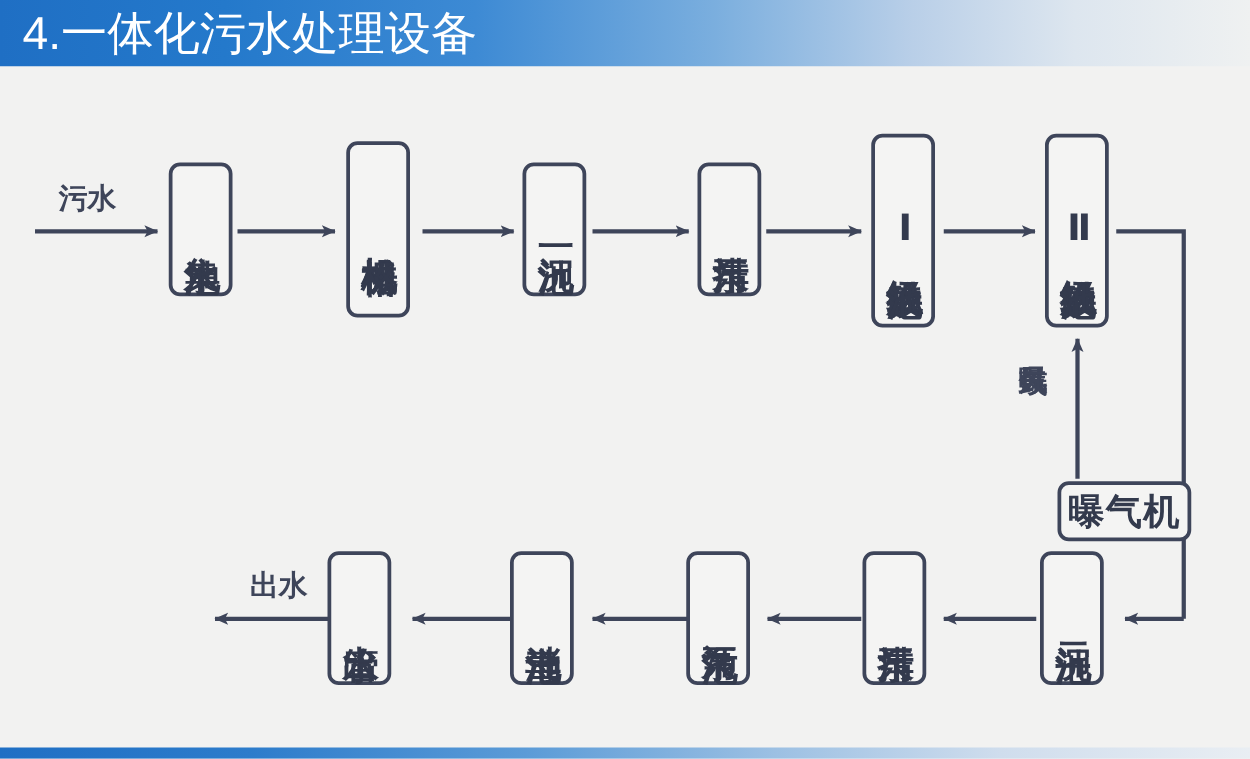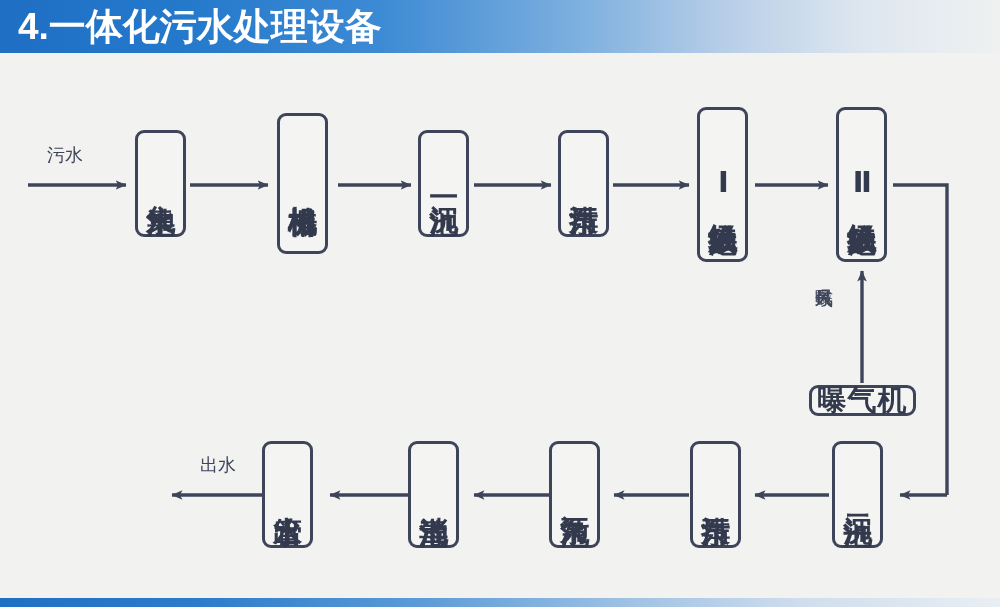--- a/index.html
+++ b/index.html
@@ -32,21 +32,21 @@
   }
   .header-title {
     position: absolute;
     left: 18px;
     top: 4px;
     font-size: 37px;
     line-height: 45px;
     color: #ffffff;
     letter-spacing: 0px;
     white-space: nowrap;
-    font-weight: 700;
+    font-weight: 400;
   }
 
   
   .footer-bar {
     position: absolute;
     left: 0;
     top: 598px;
     width: 1000px;
     height: 9px;
     background: linear-gradient(90deg,
@@ -93,22 +93,22 @@
     font-size: 29px;
     font-weight: 700;
     letter-spacing: 1px;
     color: #333a4d;
     white-space: nowrap;
   }
 
   
   .flow-label {
     position: absolute;
-    font-size: 18px;
-    font-weight: 400;
+    font-size: 23px;
+    font-weight: 700;
     color: #3e455a;
     white-space: nowrap;
   }
   .flow-label.vert {
     writing-mode: vertical-rl;
     text-orientation: upright;
     line-height: 1.0;
     letter-spacing: 0px;
   }
 
@@ -191,21 +191,21 @@
   </div>
 
   <div class="node" style="left:697px; top:54px; width:51px; height:155px;">
     <span class="vtext">Ⅰ级接触池</span>
   </div>
 
   <div class="node" style="left:836px; top:54px; width:51px; height:155px;">
     <span class="vtext">Ⅱ级接触池</span>
   </div>
 
-  <div class="node" style="left:809px; top:332px; width:107px; height:31px;">
+  <div class="node" style="left:846px; top:332px; width:107px; height:48px;align-items:flex-end;">
     <span class="htext">曝气机</span>
   </div>
 
   <div class="node" style="left:262px; top:388px; width:51px; height:107px;">
     <span class="vtext">出水管</span>
   </div>
 
   <div class="node" style="left:408px; top:388px; width:51px; height:107px;">
     <span class="vtext">消毒池</span>
   </div>

